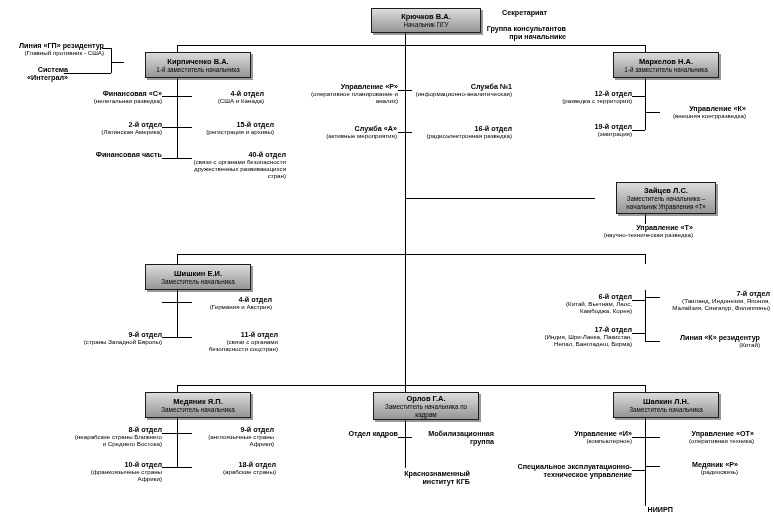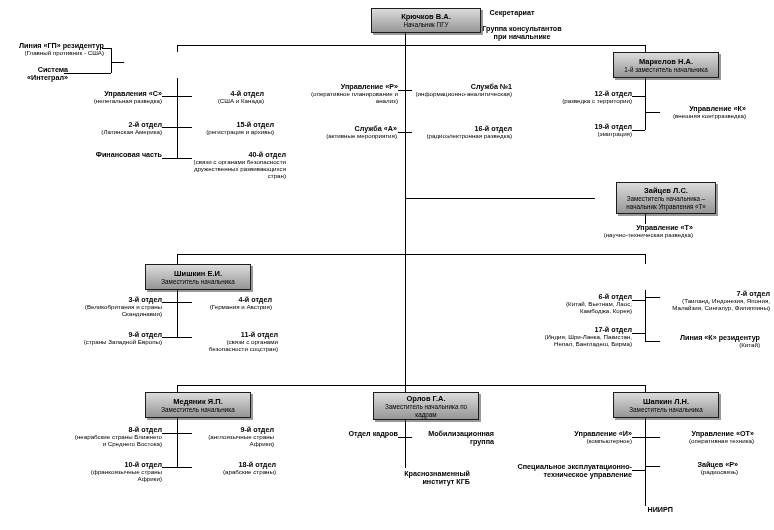--- a/index.html
+++ b/index.html
@@ -12,21 +12,21 @@
   .box {
     position:absolute; display:flex; flex-direction:column; align-items:center; justify-content:center;
     background:linear-gradient(180deg,#dcdcdc 0%, var(--box-fill,#b5b5b5) 55%, #969696 100%);
     border:1px solid #1c1c1c; box-shadow:2px 2px 0 rgba(70,70,70,.55);
     text-align:center; padding:1px 2px;margin-left:21px;
   }
   .box .bn { font-size:7.5px; font-weight:bold; line-height:1.2; color:#000; }
   .box .bt { font-size:6.3px; line-height:1.12; color:#000; }
 
   .lbl { position:absolute; text-align:right; color:#000; }
-  .lbl.al { text-align:center; }
+  .lbl.al { text-align:right; }
   .lbl .nm { font-size:7.2px; font-weight:bold; line-height:1.18; }
   .lbl .dt { font-size:6.2px; line-height:1.12; }
 </style>
 </head>
 <body>
 
 <div class="canvas">
 
   <svg class="wires" viewBox="0 0 774 530">
     <path d="
@@ -46,20 +46,24 @@
       M405 420 L405 468  M398 437 L412 437
       M645 418 L645 506  M632 437 L660 437  M632 470 L645 470  M645 466 L660 466
     "></path>
   </svg>
 
   <div class="box" style="left:350px;top:8px;width:110px;height:25px">
     <div class="bn">Крючков В.А.</div>
     <div class="bt">Начальник ПГУ</div>
   </div>
 
+  <div class="box" style="left:124px;top:52px;width:106px;height:26px">
+    <div class="bn">Кирпиченко В.А.</div>
+    <div class="bt">1-й заместитель начальника</div>
+  </div>
 
   <div class="box" style="left:592px;top:52px;width:106px;height:26px">
     <div class="bn">Маркелов Н.А.</div>
     <div class="bt">1-й заместитель начальника</div>
   </div>
 
   <div class="box" style="left:595px;top:182px;width:100px;height:32px">
     <div class="bn">Зайцев Л.С.</div>
     <div class="bt">Заместитель начальника –</div>
     <div class="bt">начальник Управления «Т»</div>
@@ -112,21 +116,21 @@
   <div class="lbl" style="left:300px;top:125px;width:97px">
     <div class="nm">Служба «А»</div>
     <div class="dt">(активные мероприятия)</div>
   </div>
   <div class="lbl" style="left:412px;top:125px;width:100px">
     <div class="nm">16-й отдел</div>
     <div class="dt">(радиоэлектронная разведка)</div>
   </div>
 
   <div class="lbl" style="left:86px;top:90px;width:76px">
-    <div class="nm">Управления «С»</div>
+    <div class="nm">Финансовая «С»</div>
     <div class="dt">(нелегальная разведка)</div>
   </div>
   <div class="lbl" style="left:192px;top:90px;width:72px">
     <div class="nm">4-й отдел</div>
     <div class="dt">(США и Канада)</div>
   </div>
   <div class="lbl" style="left:86px;top:121px;width:76px">
     <div class="nm">2-й отдел</div>
     <div class="dt">(Латинская Америка)</div>
   </div>
@@ -153,24 +157,20 @@
   <div class="lbl" style="left:558px;top:123px;width:74px">
     <div class="nm">19-й отдел</div>
     <div class="dt">(эмиграция)</div>
   </div>
 
   <div class="lbl" style="left:597px;top:224px;width:96px">
     <div class="nm">Управление «Т»</div>
     <div class="dt">(научно-техническая разведка)</div>
   </div>
 
-  <div class="lbl" style="left:80px;top:296px;width:82px">
-    <div class="nm">3-й отдел</div>
-    <div class="dt">(Великобритания и страны Скандинавии)</div>
-  </div>
   <div class="lbl" style="left:192px;top:296px;width:80px">
     <div class="nm">4-й отдел</div>
     <div class="dt">(Германия и Австрия)</div>
   </div>
   <div class="lbl" style="left:80px;top:331px;width:82px">
     <div class="nm">9-й отдел</div>
     <div class="dt">(страны Западной Европы)</div>
   </div>
   <div class="lbl" style="left:192px;top:331px;width:86px">
     <div class="nm">11-й отдел</div>
@@ -226,20 +226,20 @@
     <div class="dt">(компьютерное)</div>
   </div>
   <div class="lbl" style="left:660px;top:430px;width:94px">
     <div class="nm">Управление «ОТ»</div>
     <div class="dt">(оперативная техника)</div>
   </div>
   <div class="lbl" style="left:514px;top:463px;width:118px">
     <div class="nm">Специальное эксплуатационно-техническое управление</div>
   </div>
   <div class="lbl" style="left:660px;top:461px;width:78px">
-    <div class="nm">Зайцев «Р»</div>
+    <div class="nm">Медяник «Р»</div>
     <div class="dt">(радиосвязь)</div>
   </div>
   <div class="lbl" style="left:617px;top:506px;width:56px">
     <div class="nm">НИИРП</div>
   </div>
 
 </div>
 
 </body></html>

